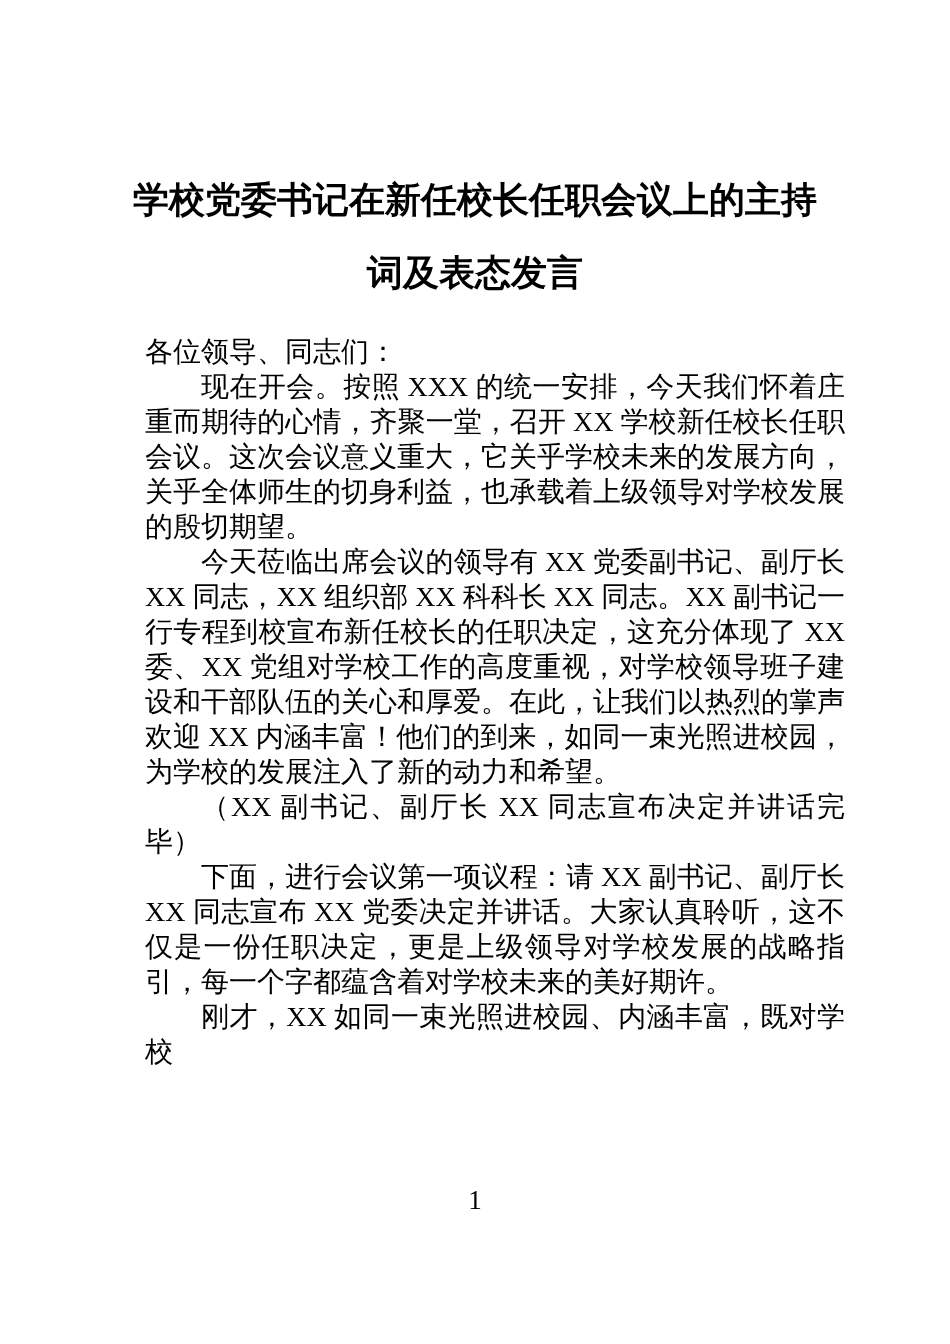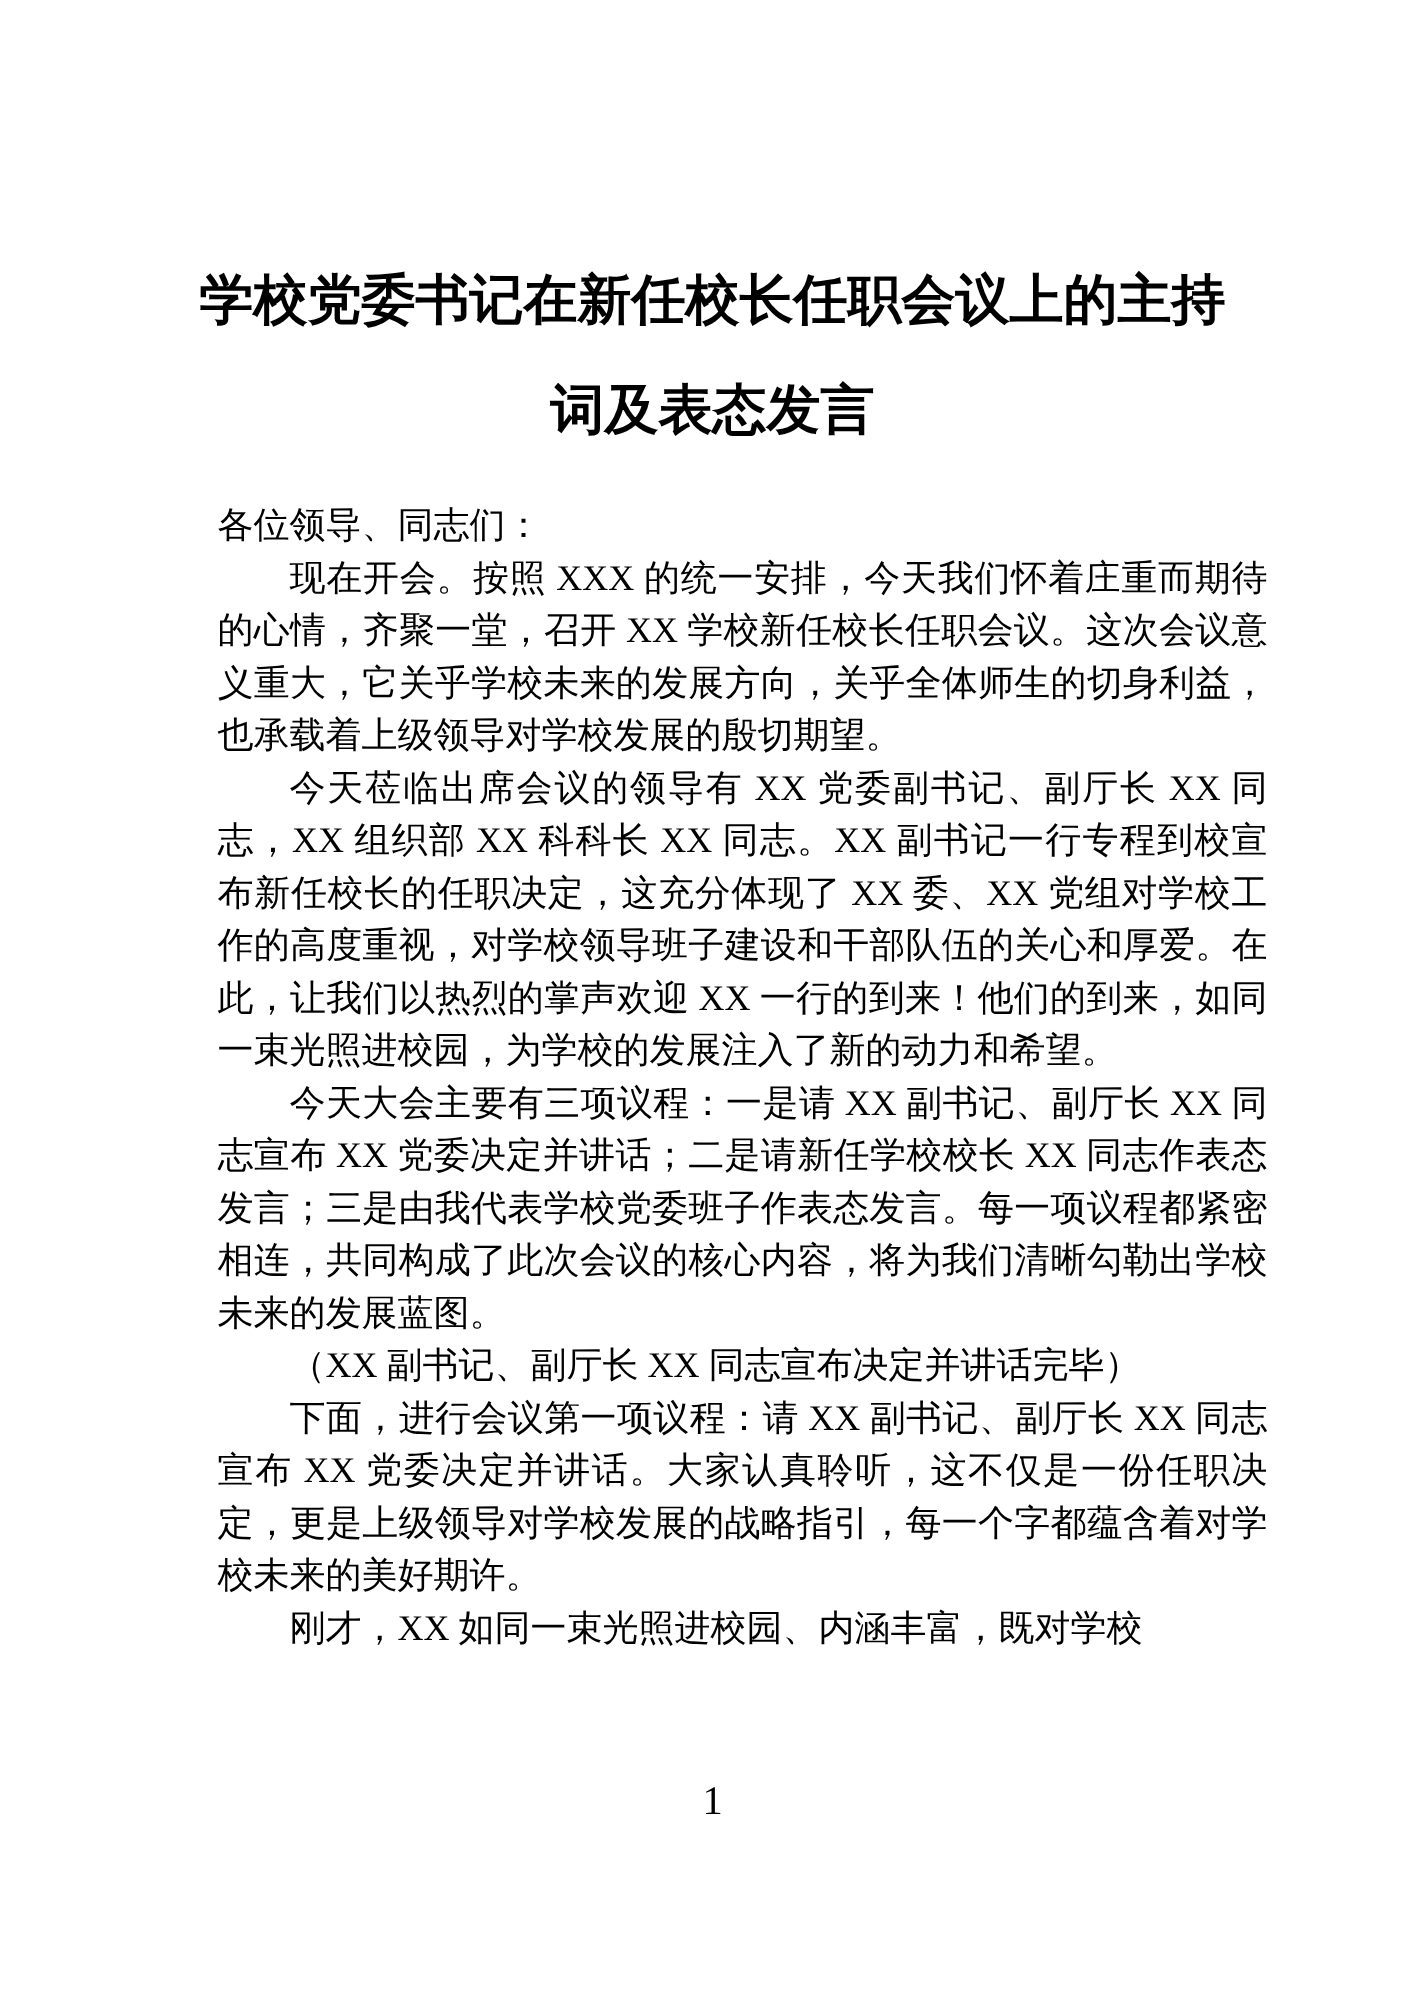--- a/index.html
+++ b/index.html
@@ -23,21 +23,21 @@
     font-family: "Liberation Sans", "DejaVu Sans", sans-serif;
     font-weight: 700;
     font-size: 36px;
     line-height: 73px;
     text-align: center;
     letter-spacing: 0;
   }
   .doc-body {
     padding: 25px 105px 0 145px;
     font-family: "Liberation Serif", "DejaVu Sans", sans-serif;
-    font-size: 24px;
+    font-size: 28px;
     line-height: 35px;
     text-align: justify;
   }
   .doc-body p {
     margin: 0;
     padding: 0;
   }
   .salutation {
     text-indent: 0;
   }
@@ -58,22 +58,21 @@
 </head>
 <body>
 
 <div class="page">
 
   <h1 class="doc-title">学校党委书记在新任校长任职会议上的主持词及表态发言</h1>
 
   <div class="doc-body">
     <p class="salutation">各位领导、同志们：</p>
     <p class="para">现在开会。按照 XXX 的统一安排，今天我们怀着庄重而期待的心情，齐聚一堂，召开 XX 学校新任校长任职会议。这次会议意义重大，它关乎学校未来的发展方向，关乎全体师生的切身利益，也承载着上级领导对学校发展的殷切期望。</p>
-    <p class="para">今天莅临出席会议的领导有 XX 党委副书记、副厅长 XX 同志，XX 组织部 XX 科科长 XX 同志。XX 副书记一行专程到校宣布新任校长的任职决定，这充分体现了 XX 委、XX 党组对学校工作的高度重视，对学校领导班子建设和干部队伍的关心和厚爱。在此，让我们以热烈的掌声欢迎 XX 一行的到来！他们的到来，如同一束光照进校园，为学校的发展注入了新的动力和希望。</p>
-    <p class="para">今天大会主要有三项议程：一是请 XX 副书记、副厅长 XX 同志宣布 XX 党委决定并讲话；二是请新任学校校长 XX 同志作表态发言；三是由我代表学校党委班子作表态发言。每一项议程都紧密相连，共同构成了此次会议的核心内容，将为我们清晰勾勒出学校未来的发展蓝图。</p>
+    <p class="para">今天莅临出席会议的领导有 XX 党委副书记、副厅长 XX 同志，XX 组织部 XX 科科长 XX 同志。XX 副书记一行专程到校宣布新任校长的任职决定，这充分体现了 XX 委、XX 党组对学校工作的高度重视，对学校领导班子建设和干部队伍的关心和厚爱。在此，让我们以热烈的掌声欢迎 XX 内涵丰富！他们的到来，如同一束光照进校园，为学校的发展注入了新的动力和希望。</p>
     <p class="para">（XX 副书记、副厅长 XX 同志宣布决定并讲话完毕）</p>
     <p class="para">下面，进行会议第一项议程：请 XX 副书记、副厅长 XX 同志宣布 XX 党委决定并讲话。大家认真聆听，这不仅是一份任职决定，更是上级领导对学校发展的战略指引，每一个字都蕴含着对学校未来的美好期许。</p>
     <p class="para">刚才，XX 如同一束光照进校园、内涵丰富，既对学校</p>
   </div>
 
   <div class="page-number">1</div>
 
 </div>
 
 </body></html>

